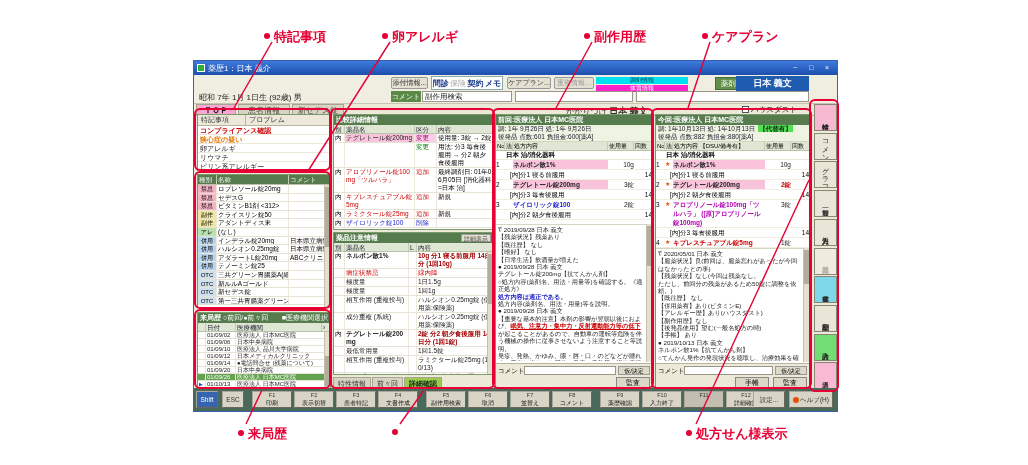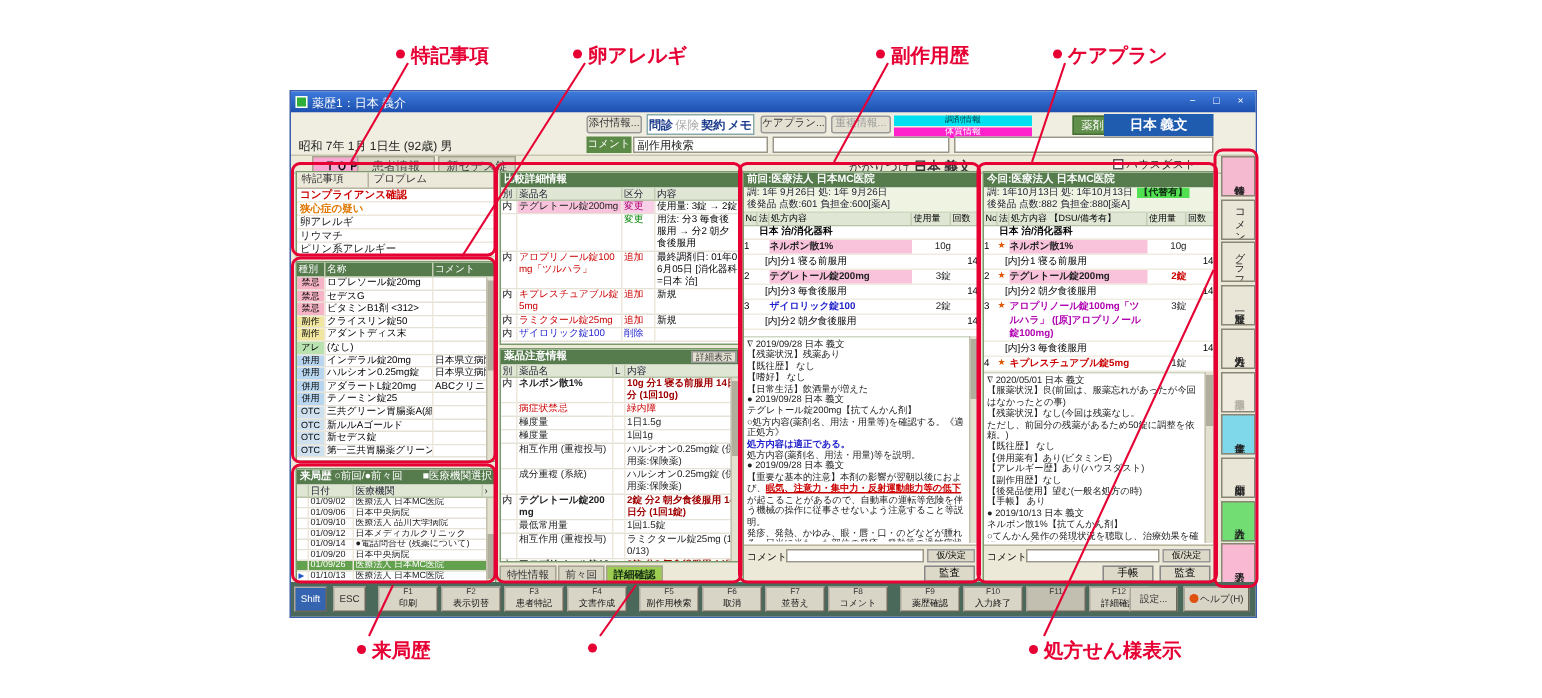--- a/index.html
+++ b/index.html
@@ -27,21 +27,21 @@
   .consultbox { position:absolute; left:237px; top:1px; width:72px; height:14px; background:#fff; border:1px solid #8aa; font-size:8px; display:flex; align-items:center; justify-content:space-around; }
   .consultbox .on { color:#1a3a8a; font-weight:bold; }
   .consultbox .off { color:#aaa; }
   .banner { position:absolute; left:402px; width:92px; height:7px; font-size:6px; line-height:7px; text-align:center; overflow:hidden; }
   .pharm-btn { position:absolute; left:521px; top:2px; width:34px; height:13px; background:#5f8f4a; color:#fff; font-size:7.5px; line-height:12px; text-align:center; border:1px solid #476d36; }
   .pharm-name { position:absolute; left:542px; top:1px; width:73px; height:15px; background:#1f5cb0; color:#fff; font-size:9px; font-weight:bold; line-height:14px; text-align:center; }
   .cmt-label { position:absolute; left:197px; top:16px; width:30px; height:11px; background:#5a8a46; color:#fff; font-size:7px; line-height:11px; text-align:center; }
   .cmt-input { position:absolute; top:16px; height:11px; background:#fff; border:1px solid #9a9688; font-size:7.5px; line-height:10px; padding:0 2px; color:#222; overflow:hidden; white-space:nowrap; }
   .tabrow { position:absolute; left:0; top:43px; width:100%; height:12px; border-bottom:1px solid #b8b4a0; }
   .mtab { position:absolute; top:0; height:12px; font-size:8px; line-height:11px; text-align:center; border:1px solid #a8a492; border-bottom:none; background:#d8d4c4; color:#444; }
-  .mtab.act { background:#f9a8d4; font-weight:bold; color:#111;margin-left:12px; }
+  .mtab.act { background:#f9a8d4; font-weight:bold; color:#111; }
   .kakari { position:absolute; left:372px; top:1px; font-size:8px; color:#333; white-space:nowrap; }
   .kakari b { font-size:9px; }
   .chk { position:absolute; left:548px; top:1px; font-size:7.5px; color:#222; white-space:nowrap; }
   .chk .box { display:inline-block; width:7px; height:7px; border:1px solid #555; background:#fff; margin-right:2px; vertical-align:-1px; }
 
   
   .panel { position:absolute; background:#fff; border:1px solid #7a9a6a; }
   .phead { height:10px; background:#567c4e; color:#fff; font-size:7px; font-weight:bold; line-height:10px; padding:0 2px; white-space:nowrap; overflow:hidden; display:flex; }
   .cols { display:flex; background:#dfe6d4; border-bottom:1px solid #b8c4a8; font-size:6.5px; line-height:9px; color:#223; }
   .cols > div { padding:0 1px; border-right:1px solid #c4cdb4; overflow:hidden; white-space:nowrap; }

